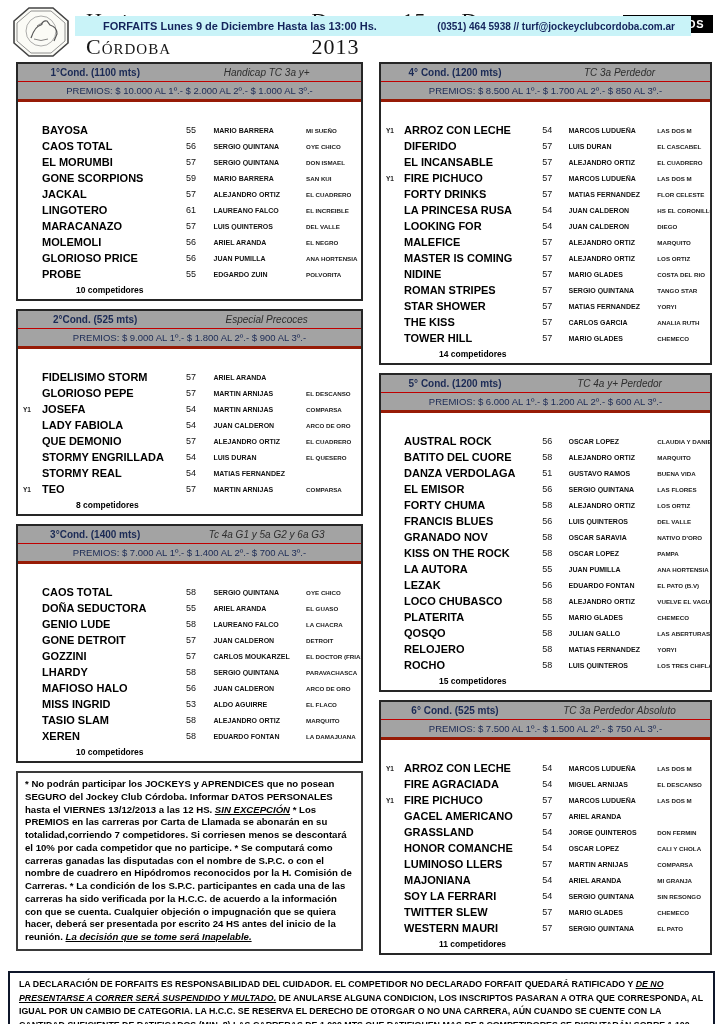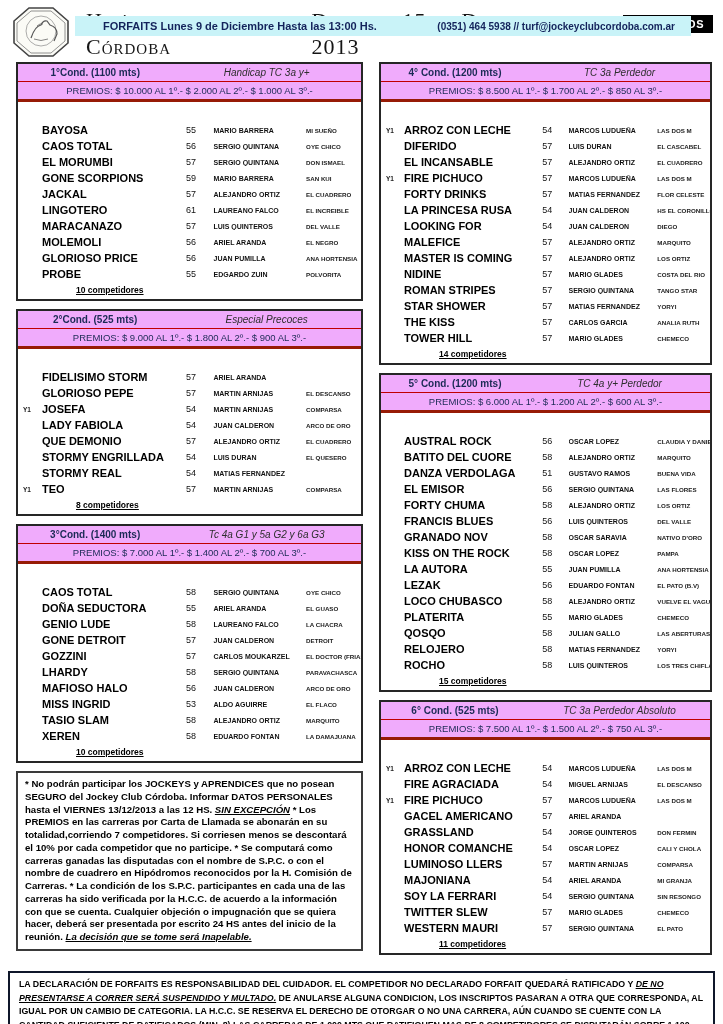--- a/index.html
+++ b/index.html
@@ -19,33 +19,33 @@
            padding:0 16px 0 28px;color:#13235b;font-weight:bold;}
   .cyan-left{font-size:11px;}
   .cyan-right{font-size:10px;margin-left:13px;}
   
   .cols{display:flex;gap:16px;padding:2px 11px 0 16px;align-items:flex-start;}
   .col{display:flex;flex-direction:column;}
   .col-left{width:347px;}
   .col-right{width:333px;}
   
   .racebox{border:2px solid #262626;margin-bottom:8px;background:#fff;}
-  .racehead{background:#f0abfc;border-bottom:3px solid #971b06;}
+  .racehead{background:#a3a3a3;border-bottom:3px solid #971b06;}
   .r1{display:flex;align-items:center;height:17px;border-bottom:1px solid #c00000;}
   .rnum{width:45%;text-align:center;font-weight:bold;font-size:10px;color:#1b2a55;}
   .rtype{width:55%;text-align:center;font-style:italic;font-size:10px;color:#2e2e2e;}
   .r2{height:17px;line-height:17px;text-align:center;font-size:9.5px;color:#1b2a55;}
   .racebody{padding-top:20px;}
   .hrow{display:flex;align-items:center;height:16px;}
   .hmark{width:7%;font-size:6.5px;font-weight:bold;color:#222;box-sizing:border-box;padding-left:5px;}
   .hname{width:42%;font-weight:bold;font-size:11px;color:#000;white-space:nowrap;overflow:hidden;}
   .hweight{width:8%;font-size:9px;color:#111;}
   .hjockey{width:27%;font-size:7px;font-weight:bold;color:#111;white-space:nowrap;overflow:hidden;}
   .hstable{flex:1;font-size:6.2px;font-weight:bold;color:#222;white-space:nowrap;overflow:hidden;}
-  .racefoot{font-weight:bold;font-size:8.5px;padding:3px 0 4px 58px;color:#000;text-decoration:underline;}
+  .racefoot{font-weight:bold;font-size:8.5px;padding:3px 0 4px 58px;color:#000;}
   
   .notebox{border:2px solid #3a3a3a;padding:5px 7px;font-size:9.6px;font-weight:bold;
            line-height:1.33;color:#000;min-height:180px;box-sizing:border-box;}
   .bottombox{margin:8px 8px 0 8px;border:2px solid #0f172a;padding:5px 9px;font-size:8.8px;
              font-weight:bold;line-height:1.55;color:#000;}
   .u{text-decoration:underline;font-style:italic;}
 </style>
 </head>
 <body>
 

